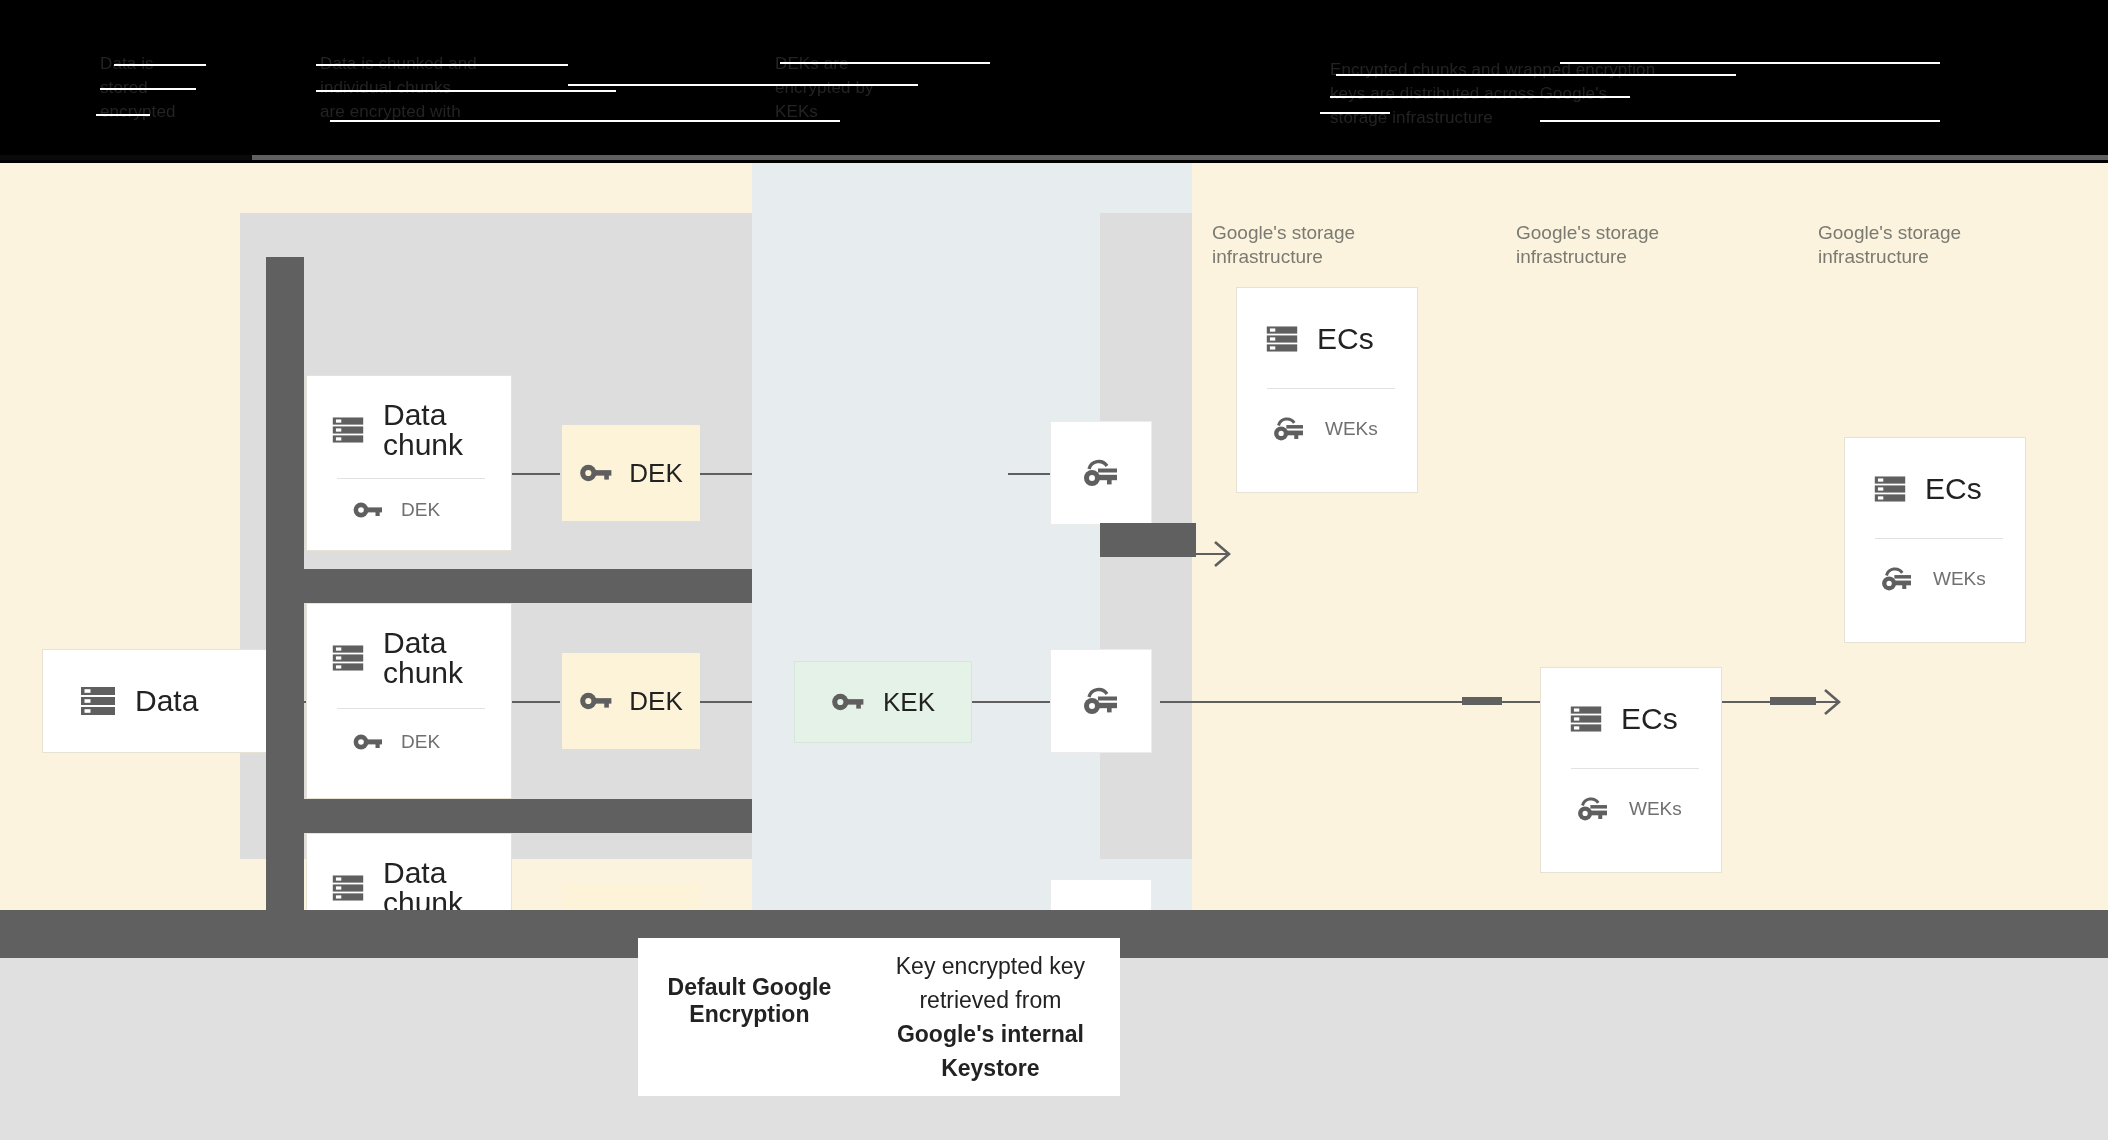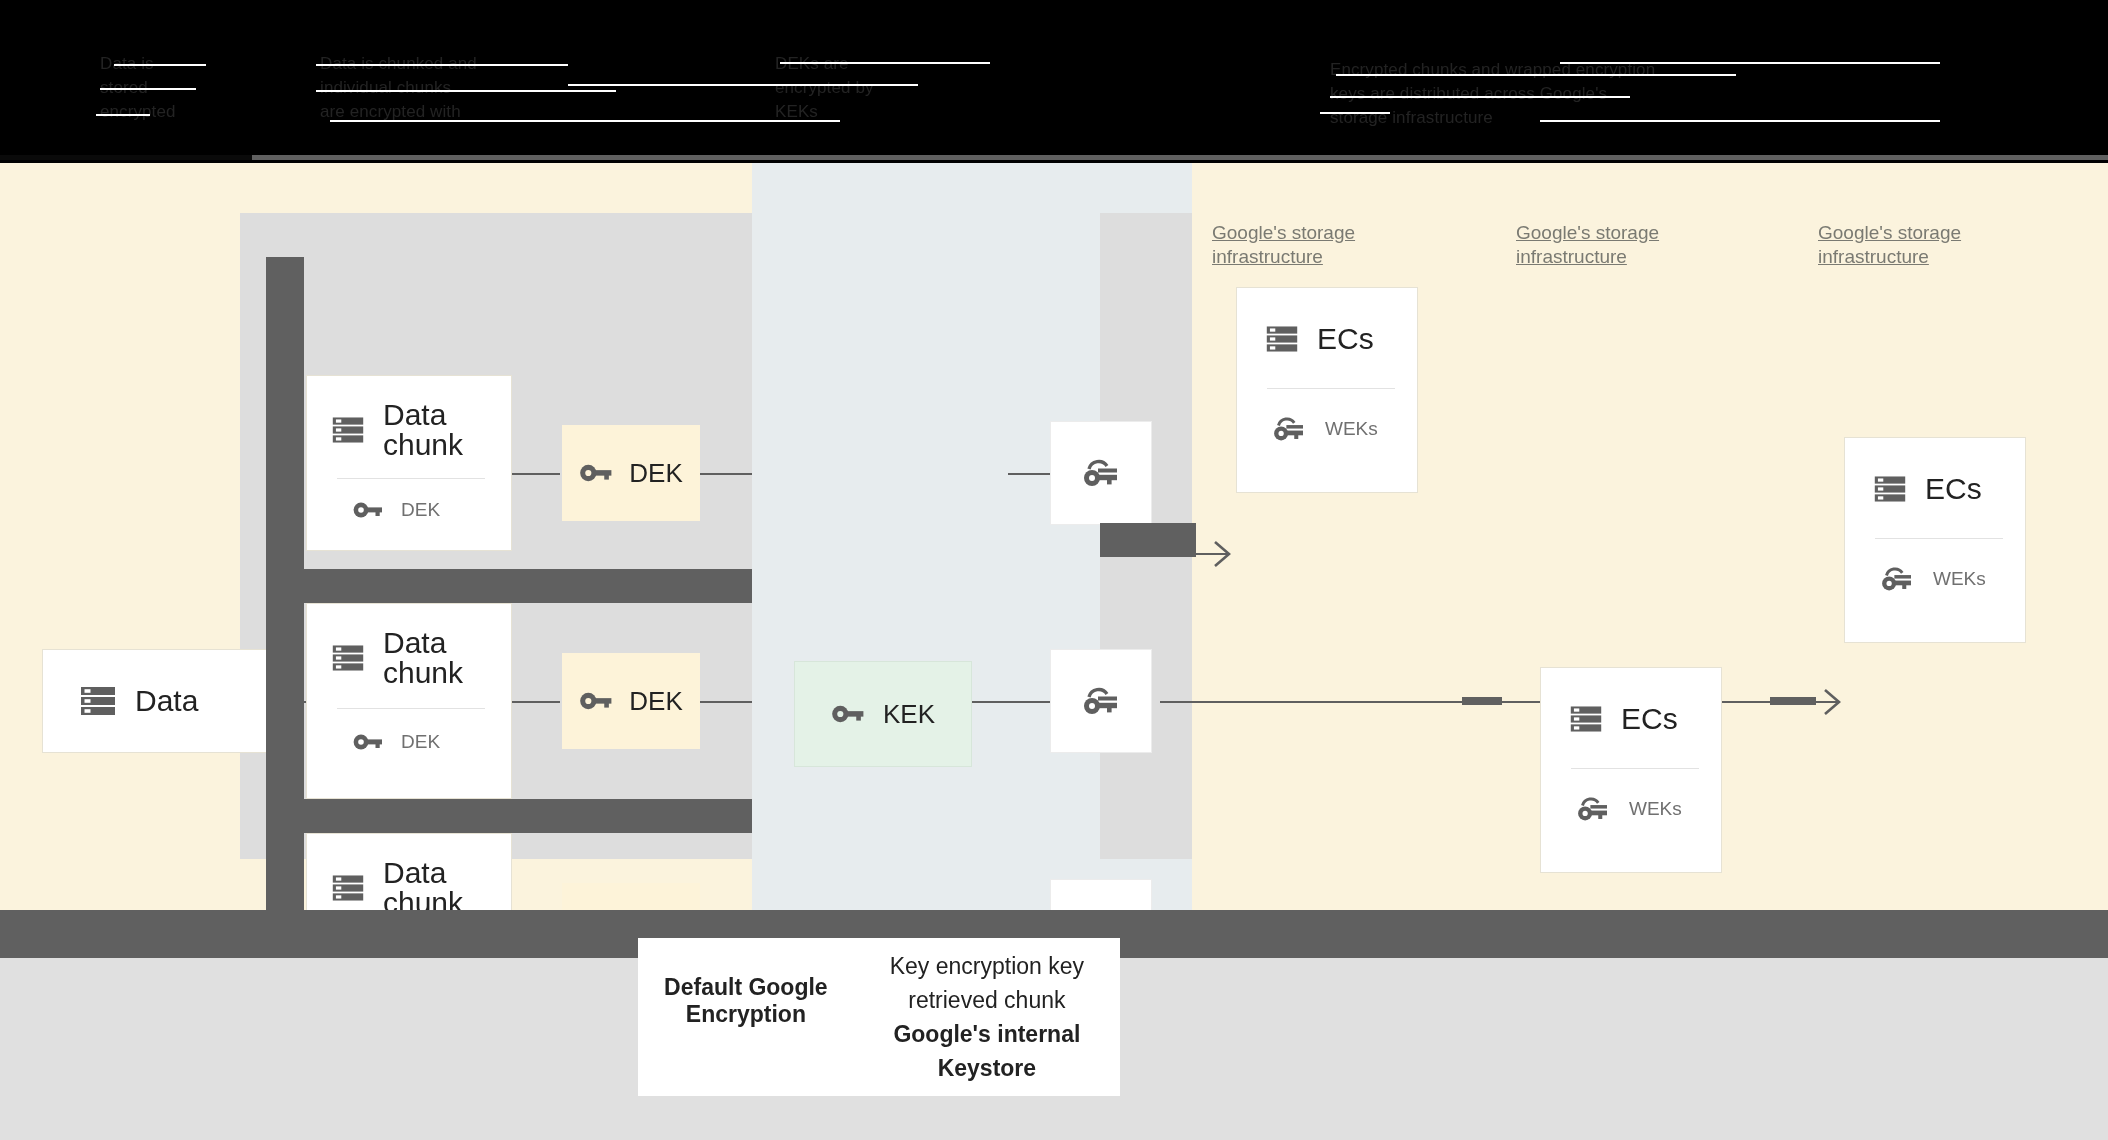--- a/index.html
+++ b/index.html
@@ -41,21 +41,21 @@
 
   
   .svr { display:block; }
   .keyico { display:block; }
 
   
   .lbl-big { font-size:30px; color:#222; line-height:30px; }
   .lbl-sub { font-size:19px; color:#707070; }
   .lbl-dek { font-size:26px; color:#222; }
   .lbl-kek { font-size:26px; color:#222; }
-  .infra-lbl { position:absolute; font-size:19px; line-height:24px; color:#7a7a72; white-space:pre-line;text-decoration:underline; }
+  .infra-lbl { position:absolute; font-size:19px; line-height:24px; color:#7a7a72; white-space:pre-line; }
 
   
   .dek-box {
     position:absolute; background:#fdf3d9; display:flex; align-items:center;
     justify-content:center; gap:16px;
   }
   .kek-box {
     position:absolute; background:#e4f2e7; border:1px solid #d7e6da;
     display:flex; align-items:center; justify-content:center; gap:18px;
   }
@@ -276,21 +276,21 @@
     <div class="dek-box" style="left:562px; top:720px; width:138px; height:96px;">
       <svg class="keyico" width="34" height="22" viewBox="0 0 30 20">
         <circle cx="8" cy="10" r="7.4" fill="#5f5f5f"></circle>
           <circle cx="8" cy="10" r="2.8" fill="#fdf3d9"></circle>
         <rect x="13" y="7.4" width="16" height="5" fill="#5f5f5f"></rect>
           <rect x="22.5" y="10" width="4.2" height="6" fill="#5f5f5f"></rect>
       </svg>
       <span class="lbl-dek">DEK</span>
     </div>
 
-    <div class="kek-box" style="left:794px; top:498px; width:178px; height:106px;">
+    <div class="kek-box" style="left:794px; top:498px; width:178px; height:82px;">
       <svg class="keyico" width="34" height="22" viewBox="0 0 30 20">
         <circle cx="8" cy="10" r="7.4" fill="#5f5f5f"></circle>
           <circle cx="8" cy="10" r="2.8" fill="#e4f2e7"></circle>
         <rect x="13" y="7.4" width="16" height="5" fill="#5f5f5f"></rect>
           <rect x="22.5" y="10" width="4.2" height="6" fill="#5f5f5f"></rect>
       </svg>
       <span class="lbl-kek">KEK</span>
     </div>
     <div class="ln" style="left:972px; top:538px; width:36px;"></div>
 
@@ -421,18 +421,18 @@
     <div class="redact" style="left:1100px; top:360px; width:96px; height:34px;"></div>
 
   </div>
 
   <div class="grey-band"></div>
   <div class="bottom-area"></div>
 
   <div class="caption" style="left:638px; top:938px; width:482px; height:158px;">
     <div class="cap-title">Default Google Encryption</div>
     <div class="cap-body">
-      <span>Key encryption key retrieved chunk</span><br>
+      <span>Key encrypted key retrieved from</span><br>
       <b>Google's internal Keystore</b>
     </div>
   </div>
 
 </div>
 
 </body></html>

